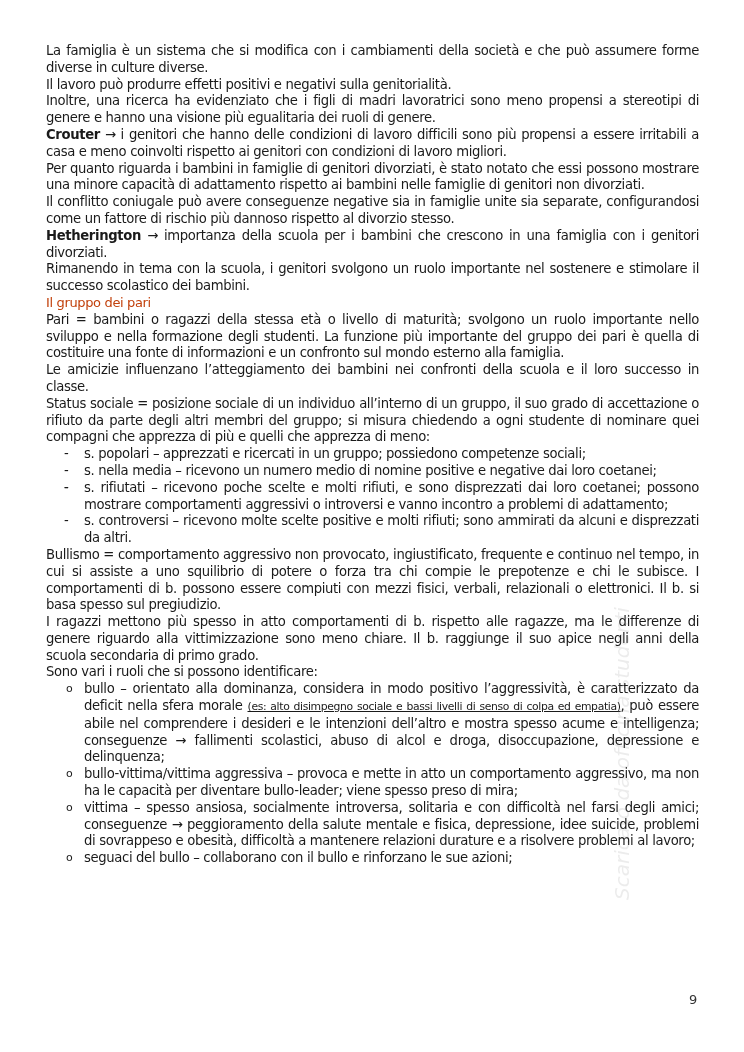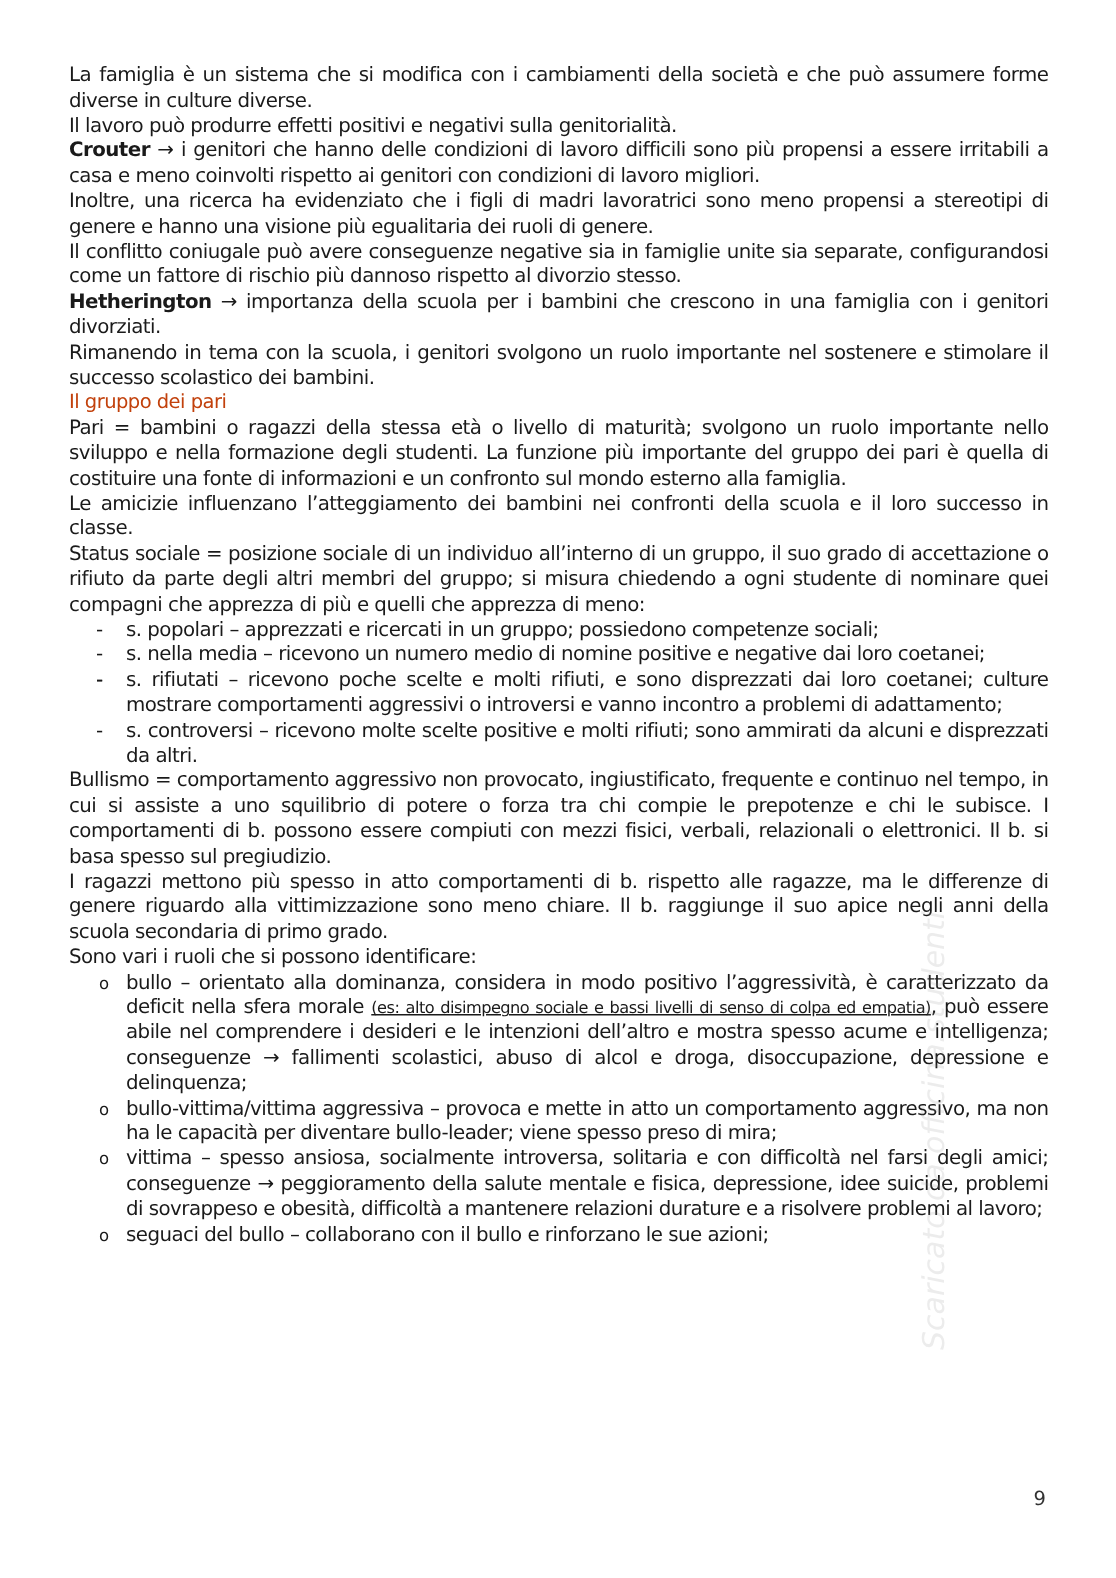--- a/index.html
+++ b/index.html
@@ -27,36 +27,37 @@
     position: absolute; left: 689px; top: 992px;
     font-family: "DejaVu Sans", sans-serif; font-size: 13px; color: #333;
   }
 </style>
 </head>
 <body>
 
 <div class="page">
   <p>La famiglia è un sistema che si modifica con i cambiamenti della società e che può assumere forme diverse in culture diverse.</p>
   <p>Il lavoro può produrre effetti positivi e negativi sulla genitorialità.</p>
+  <p>Inoltre, una ricerca ha evidenziato che i figli di madri lavoratrici sono meno propensi a stereotipi di genere e hanno una visione più egualitaria dei ruoli di genere.</p>
   <p><b>Crouter</b><span> → i genitori che hanno delle condizioni di lavoro difficili sono più propensi a essere irritabili a casa e meno coinvolti rispetto ai genitori con condizioni di lavoro migliori.</span></p>
-  <p>Inoltre, una ricerca ha evidenziato che i figli di madri lavoratrici sono meno propensi a stereotipi di genere e hanno una visione più egualitaria dei ruoli di genere.</p>
+  <p>Per quanto riguarda i bambini in famiglie di genitori divorziati, è stato notato che essi possono mostrare una minore capacità di adattamento rispetto ai bambini nelle famiglie di genitori non divorziati.</p>
   <p>Il conflitto coniugale può avere conseguenze negative sia in famiglie unite sia separate, configurandosi come un fattore di rischio più dannoso rispetto al divorzio stesso.</p>
   <p><b>Hetherington</b><span> → importanza della scuola per i bambini che crescono in una famiglia con i genitori divorziati.</span></p>
   <p>Rimanendo in tema con la scuola, i genitori svolgono un ruolo importante nel sostenere e stimolare il successo scolastico dei bambini.</p>
 
   <p class="heading">Il gruppo dei pari</p>
   <p>Pari = bambini o ragazzi della stessa età o livello di maturità; svolgono un ruolo importante nello sviluppo e nella formazione degli studenti. La funzione più importante del gruppo dei pari è quella di costituire una fonte di informazioni e un confronto sul mondo esterno alla famiglia.</p>
   <p>Le amicizie influenzano l’atteggiamento dei bambini nei confronti della scuola e il loro successo in classe.</p>
   <p>Status sociale = posizione sociale di un individuo all’interno di un gruppo, il suo grado di accettazione o rifiuto da parte degli altri membri del gruppo; si misura chiedendo a ogni studente di nominare quei compagni che apprezza di più e quelli che apprezza di meno:</p>
 
   <ul class="dash">
     <li><span class="marker">-</span><span>s. popolari – apprezzati e ricercati in un gruppo; possiedono competenze sociali;</span></li>
     <li><span class="marker">-</span><span>s. nella media – ricevono un numero medio di nomine positive e negative dai loro coetanei;</span></li>
     <li><span class="marker">-</span></li>
-    <li><span class="marker">-</span><span>s. rifiutati – ricevono poche scelte e molti rifiuti, e sono disprezzati dai loro coetanei; culture mostrare comportamenti aggressivi o introversi e vanno incontro a problemi di adattamento;</span></li>
+    <li><span class="marker">-</span><span>s. rifiutati – ricevono poche scelte e molti rifiuti, e sono disprezzati dai loro coetanei; possono mostrare comportamenti aggressivi o introversi e vanno incontro a problemi di adattamento;</span></li>
     <li><span class="marker">-</span><span>s. controversi – ricevono molte scelte positive e molti rifiuti; sono ammirati da alcuni e disprezzati da altri.</span></li>
   </ul>
 
   <p>Bullismo = comportamento aggressivo non provocato, ingiustificato, frequente e continuo nel tempo, in cui si assiste a uno squilibrio di potere o forza tra chi compie le prepotenze e chi le subisce. I comportamenti di b. possono essere compiuti con mezzi fisici, verbali, relazionali o elettronici. Il b. si basa spesso sul pregiudizio.</p>
   <p>I ragazzi mettono più spesso in atto comportamenti di b. rispetto alle ragazze, ma le differenze di genere riguardo alla vittimizzazione sono meno chiare. Il b. raggiunge il suo apice negli anni della scuola secondaria di primo grado.</p>
   <p>Sono vari i ruoli che si possono identificare:</p>
 
   <ul class="circ">
     <li><span class="marker">o</span><span>bullo – orientato alla dominanza, considera in modo positivo l’aggressività, è caratterizzato da deficit nella sfera morale </span><span class="small">(es: alto disimpegno sociale e bassi livelli di senso di colpa ed empatia)</span><span>, può essere abile nel comprendere i desideri e le intenzioni dell’altro e mostra spesso acume e intelligenza; conseguenze → fallimenti scolastici, abuso di alcol e droga, disoccupazione, depressione e delinquenza;</span></li>
     <li><span class="marker">o</span><span>bullo-vittima/vittima aggressiva – provoca e mette in atto un comportamento aggressivo, ma non ha le capacità per diventare bullo-leader; viene spesso preso di mira;</span></li>

